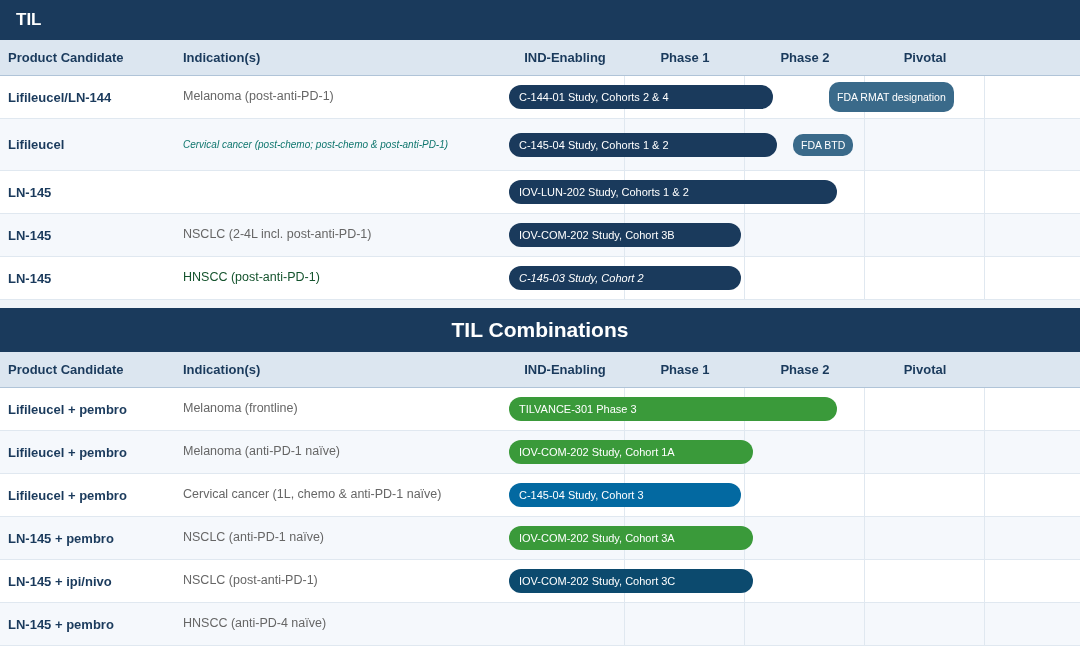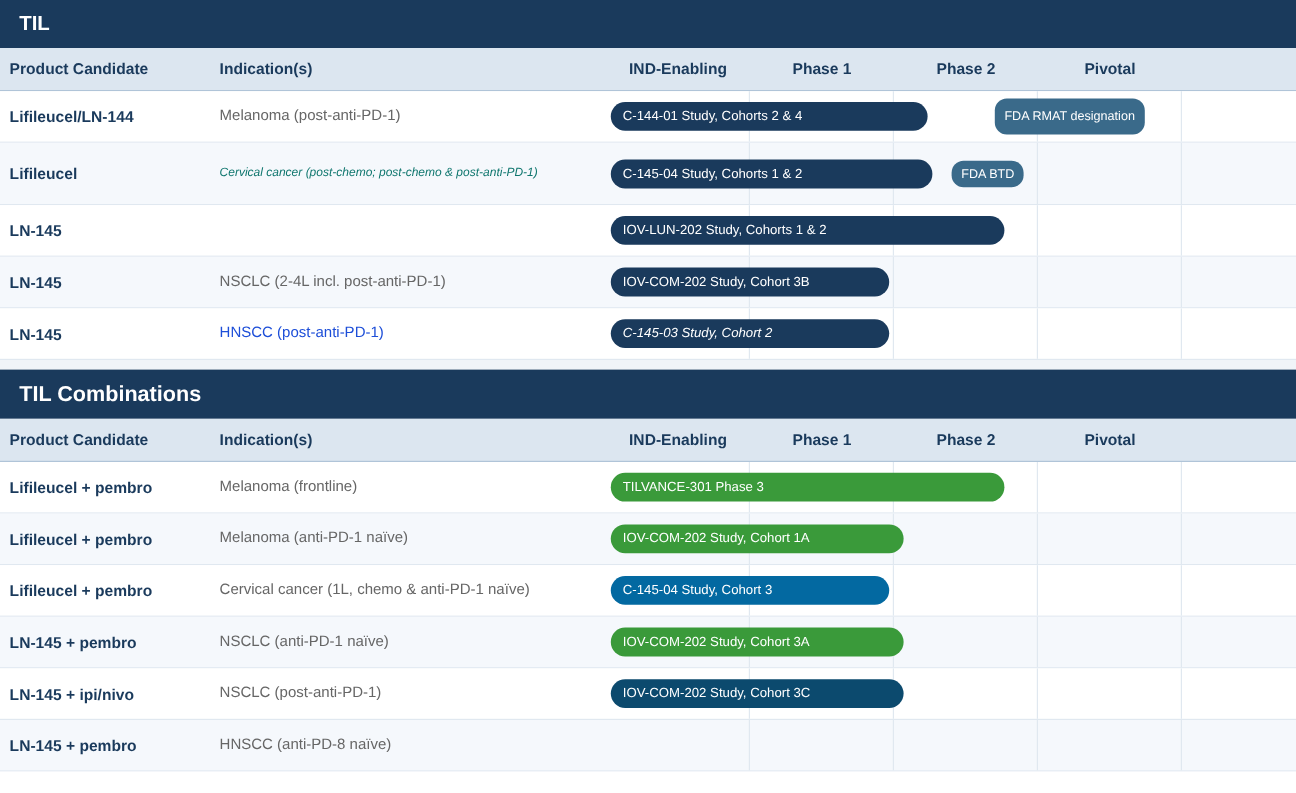--- a/index.html
+++ b/index.html
@@ -71,33 +71,33 @@
           <div style="width: 120px; height: 100%; border-right: 1px solid rgb(224, 232, 240); flex-shrink: 0;"></div>
           <div style="width: 120px; height: 100%; border-right: 1px solid rgb(224, 232, 240); flex-shrink: 0;"></div>
           <div style="width: 120px; height: 100%; border-right: 1px solid rgb(224, 232, 240); flex-shrink: 0;"></div>
           <div style="width: 120px; height: 100%; border-right: 1px solid rgb(224, 232, 240); flex-shrink: 0;"></div>
         </div>
         <div style="position: absolute; left: 4px; height: 24px; width: 232px; background: rgb(26, 58, 92); border-radius: 12px; display: flex; align-items: center; padding: 0px 10px; color: rgb(255, 255, 255); font-size: 11px; font-weight: 500; white-space: nowrap; z-index: 2;">IOV-COM-202 Study, Cohort 3B</div>
       </div>
     </div>
     <div style="display: grid; grid-template-columns: 175px 330px 120px 120px 120px 120px; border-bottom: 1px solid rgb(224, 232, 240); align-items: center; min-height: 42px; background: rgb(255, 255, 255);">
       <div style="padding: 8px; font-weight: bold; color: rgb(26, 58, 92); font-size: 13px;">LN-145</div>
-      <div style="padding: 8px; color: #1d4ed8; font-size: 12.5px; line-height: 1.4;">HNSCC (post-anti-PD-1)</div>
+      <div style="padding: 8px; color: #14532d; font-size: 12.5px; line-height: 1.4;">HNSCC (post-anti-PD-1)</div>
       <div style="grid-column: 3 / 7; position: relative; height: 100%; min-height: 42px; display: flex; align-items: center; padding: 6px 4px; font-style: italic;">
         <div style="position: absolute; inset: 0px; display: flex; pointer-events: none;">
           <div style="width: 120px; height: 100%; border-right: 1px solid rgb(224, 232, 240); flex-shrink: 0;"></div>
           <div style="width: 120px; height: 100%; border-right: 1px solid rgb(224, 232, 240); flex-shrink: 0;"></div>
           <div style="width: 120px; height: 100%; border-right: 1px solid rgb(224, 232, 240); flex-shrink: 0;"></div>
           <div style="width: 120px; height: 100%; border-right: 1px solid rgb(224, 232, 240); flex-shrink: 0;"></div>
         </div>
         <div style="position: absolute; left: 4px; height: 24px; width: 232px; background: rgb(26, 58, 92); border-radius: 12px; display: flex; align-items: center; padding: 0px 10px; color: rgb(255, 255, 255); font-size: 11px; font-weight: 500; white-space: nowrap; z-index: 2;">C-145-03 Study, Cohort 2</div>
       </div>
     </div>
     <div style="height: 8px; background: rgb(240, 244, 248);"></div>
-    <div style="background: rgb(26, 58, 92); color: rgb(255, 255, 255); font-size: 18px; font-weight: bold; padding: 10px 16px;">TIL Combinations</div>
+    <div style="background: rgb(26, 58, 92); color: rgb(255, 255, 255); font-size: 21px; font-weight: bold; padding: 10px 16px; text-align: center;">TIL Combinations</div>
     <div style="display: grid; grid-template-columns: 175px 330px 120px 120px 120px 120px; background: rgb(220, 230, 240); border-bottom: 1px solid rgb(176, 196, 216);">
       <div style="padding: 10px 8px; font-weight: bold; font-size: 13px; color: rgb(26, 58, 92); text-align: left;">Product Candidate</div>
       <div style="padding: 10px 8px; font-weight: bold; font-size: 13px; color: rgb(26, 58, 92); text-align: left;">Indication(s)</div>
       <div style="padding: 10px 8px; font-weight: bold; font-size: 13px; color: rgb(26, 58, 92); text-align: center;">IND-Enabling</div>
       <div style="padding: 10px 8px; font-weight: bold; font-size: 13px; color: rgb(26, 58, 92); text-align: center;">Phase 1</div>
       <div style="padding: 10px 8px; font-weight: bold; font-size: 13px; color: rgb(26, 58, 92); text-align: center;">Phase 2</div>
       <div style="padding: 10px 8px; font-weight: bold; font-size: 13px; color: rgb(26, 58, 92); text-align: center;">Pivotal</div>
     </div>
     <div style="display: grid; grid-template-columns: 175px 330px 120px 120px 120px 120px; border-bottom: 1px solid rgb(224, 232, 240); align-items: center; min-height: 42px; background: rgb(255, 255, 255);">
       <div style="padding: 8px; font-weight: bold; color: rgb(26, 58, 92); font-size: 13px;">Lifileucel + pembro</div>
@@ -159,21 +159,21 @@
           <div style="width: 120px; height: 100%; border-right: 1px solid rgb(224, 232, 240); flex-shrink: 0;"></div>
           <div style="width: 120px; height: 100%; border-right: 1px solid rgb(224, 232, 240); flex-shrink: 0;"></div>
           <div style="width: 120px; height: 100%; border-right: 1px solid rgb(224, 232, 240); flex-shrink: 0;"></div>
           <div style="width: 120px; height: 100%; border-right: 1px solid rgb(224, 232, 240); flex-shrink: 0;"></div>
         </div>
         <div style="position: absolute; left: 4px; height: 24px; width: 244px; background: #0c4a6e; border-radius: 12px; display: flex; align-items: center; padding: 0px 10px; color: rgb(255, 255, 255); font-size: 11px; font-weight: 500; white-space: nowrap; z-index: 2;">IOV-COM-202 Study, Cohort 3C</div>
       </div>
     </div>
     <div style="display: grid; grid-template-columns: 175px 330px 120px 120px 120px 120px; border-bottom: 1px solid rgb(224, 232, 240); align-items: center; min-height: 42px; background: rgb(245, 248, 252);">
       <div style="padding: 8px; font-weight: bold; color: rgb(26, 58, 92); font-size: 13px;">LN-145 + pembro</div>
-      <div style="padding: 8px; color: rgb(102, 102, 102); font-size: 12.5px; line-height: 1.4;">HNSCC (anti-PD-8 naïve)</div>
+      <div style="padding: 8px; color: rgb(102, 102, 102); font-size: 12.5px; line-height: 1.4;">HNSCC (anti-PD-4 naïve)</div>
       <div style="grid-column: 3 / 7; position: relative; height: 100%; min-height: 42px; display: flex; align-items: center; padding: 6px 4px;">
         <div style="position: absolute; inset: 0px; display: flex; pointer-events: none;">
           <div style="width: 120px; height: 100%; border-right: 1px solid rgb(224, 232, 240); flex-shrink: 0;"></div>
           <div style="width: 120px; height: 100%; border-right: 1px solid rgb(224, 232, 240); flex-shrink: 0;"></div>
           <div style="width: 120px; height: 100%; border-right: 1px solid rgb(224, 232, 240); flex-shrink: 0;"></div>
           <div style="width: 120px; height: 100%; border-right: 1px solid rgb(224, 232, 240); flex-shrink: 0;"></div>
         </div>
       </div>
     </div>
   </div>

